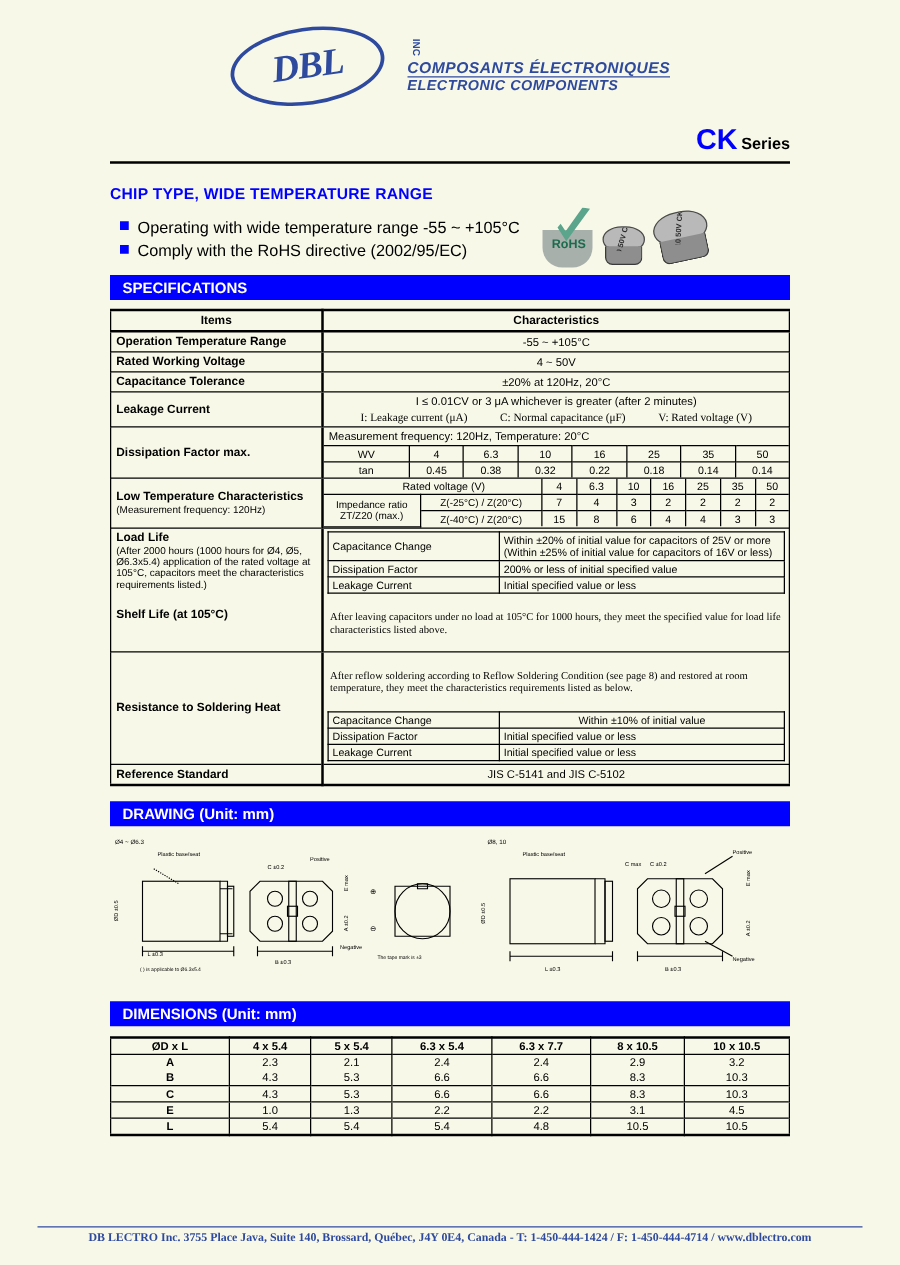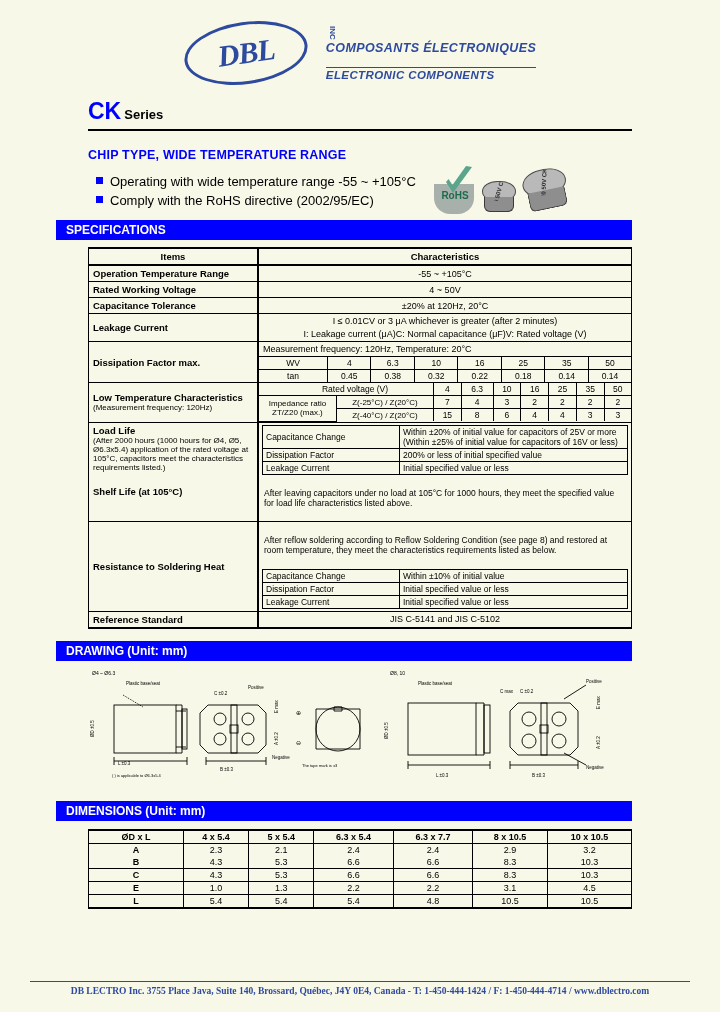--- a/index.html
+++ b/index.html
@@ -19,40 +19,40 @@
     display:flex;align-items:center;justify-content:center;transform:rotate(-8deg);}
   .logo-oval span{font-family:"Liberation Serif",serif;font-style:italic;font-weight:bold;
     font-size:30px;color:#2e4a9e;letter-spacing:-1px;}
   .brand{display:flex;flex-direction:column;line-height:1;}
   .brand-main{font-family:"Liberation Sans",sans-serif;font-weight:bold;font-size:28px;
     color:#2e4a9e;letter-spacing:1px;display:flex;align-items:flex-start;}
   .brand-inc{font-size:8px;font-weight:bold;line-height:1.05;margin-left:2px;margin-top:1px;
     writing-mode:vertical-rl;letter-spacing:0px;color:#2e4a9e;}
   .brand-sub1,.brand-sub2{font-weight:bold;font-style:italic;color:#2e4a9e;
     font-size:12.5px;letter-spacing:.4px;margin-top:3px;}
-  .brand-sub1{border-bottom:1px solid #2e4a9e;padding-bottom:12px;}
+  .brand-sub1{border-bottom:1px solid #2e4a9e;padding-bottom:1px;}
   .brand-sub2{font-size:11.5px;margin-top:2px;}
 
   
   .series-line{margin:14px 88px 0 88px;}
-  .series-title{font-size:0;}
+  .series-title{font-size:0;text-align:right;}
   .series-title .ck{font-family:"Liberation Sans",sans-serif;font-weight:bold;font-size:23px;color:#0000ff;}
   .series-title .series{font-family:"Liberation Sans",sans-serif;font-weight:bold;font-size:13px;color:#000;margin-left:3px;}
   .rule{border-top:2px solid #000;margin:4px 88px 0 88px;}
 
   .subtitle{margin:17px 88px 0 88px;font-weight:bold;font-size:12.5px;color:#0000ff;letter-spacing:.2px;}
 
   .bullets{margin:12px 88px 0 96px;}
   .bullet{display:flex;align-items:flex-start;margin-bottom:4px;}
   .bullet .sq{width:7px;height:7px;background:#0000ff;margin-right:7px;margin-top:3px;flex:0 0 auto;}
   .bullet .txt{font-weight:normal;font-size:13px;}
 
   
   .sec-bar{background:#0000ff;color:#fff;font-weight:bold;font-size:12px;
-    padding:3px 0 3px 10px;margin:12px 88px 0 56px;}
+    padding:3px 0 3px 10px;margin:12px 88px 0 88px;}
 
   
   .badges{position:absolute;left:430px;top:166px;display:flex;align-items:center;gap:2px;}
   .rohs{position:relative;width:48px;height:52px;}
   .rohs .cup{position:absolute;left:4px;top:18px;width:40px;height:30px;background:#a8b0ac;
     border-radius:0 0 16px 16px;}
   .rohs .chk{position:absolute;left:14px;top:0px;width:30px;height:34px;}
   .rohs .lbl{position:absolute;left:6px;top:24px;width:38px;text-align:center;
     font-weight:bold;font-size:10px;color:#1d6b4f;}
   .caps{position:relative;width:96px;height:50px;}
@@ -69,21 +69,21 @@
   table{border-collapse:collapse;}
   .spec{margin:7px 88px 0 88px;width:544px;font-size:9px;}
   .spec td,.spec th{border:1px solid #000;padding:2px 4px;vertical-align:middle;}
   .spec .hdr td{font-weight:bold;text-align:center;border-top:2px solid #000;border-bottom:2px solid #000;font-size:9.5px;}
   .spec .lbl{width:160px;font-weight:bold;font-size:9.5px;border-right:2px solid #000;}
   .spec .lbl .sm{font-weight:normal;font-size:8px;display:block;}
   .spec .ctr{text-align:center;}
   .inner{border-collapse:collapse;width:100%;font-size:8.5px;}
   .inner td{border:1px solid #000;padding:1px 3px;text-align:center;}
   .nopad{padding:0 !important;}
-  .note{font-size:8.5px;padding:13px 5px;}
+  .note{font-size:8.5px;padding:13px 5px;font-family:Liberation Serif, serif;}
 
   
   .draw-wrap{margin:6px 88px 0 88px;height:122px;position:relative;}
   .draw-wrap svg{position:absolute;left:0;top:0;}
 
   
   .dims{margin:8px 88px 0 88px;width:544px;font-size:9px;border-top:2px solid #000;border-bottom:2px solid #000;}
   .dims td{border-left:1px solid #000;border-right:1px solid #000;padding:1px 3px;text-align:center;}
   .dims tr.sep td{border-top:1px solid #000;}
   .dims .rh{font-weight:bold;width:88px;}
@@ -173,21 +173,21 @@
       <td class="ctr">4 ~ 50V</td>
     </tr>
     <tr>
       <td class="lbl">Capacitance Tolerance</td>
       <td class="ctr">±20% at 120Hz, 20°C</td>
     </tr>
     <tr>
       <td class="lbl">Leakage Current</td>
       <td class="ctr">
         <div>I ≤ 0.01CV or 3 μA whichever is greater (after 2 minutes)</div>
-        <div style="display:flex;justify-content:center;margin-top:3px;">
+        <div style="display:flex;justify-content:center;gap:26px;margin-top:3px;font-family:Liberation Serif, serif;">
           <span>I: Leakage current (μA)</span>
           <span>C: Normal capacitance (μF)</span>
           <span>V: Rated voltage (V)</span>
         </div>
       </td>
     </tr>
 
     <tr>
       <td class="lbl">Dissipation Factor max.</td>
       <td class="nopad">
@@ -295,21 +295,21 @@
     </tr>
 
     <tr>
       <td class="lbl">Resistance to Soldering Heat</td>
       <td class="nopad">
         <div class="note">After reflow soldering according to Reflow Soldering Condition (see page 8) and restored at room temperature, they meet the characteristics requirements listed as below.</div>
         <table class="inner" style="margin:1px 3px 2px 3px;width:calc(100% - 6px);">
           <tbody>
                 <tr>
             <td style="width:130px;text-align:left;">Capacitance Change</td>
-            <td style="text-align:left;">Within ±10% of initial value</td>
+            <td style="text-align:center;">Within ±10% of initial value</td>
           </tr>
           <tr>
             <td style="text-align:left;">Dissipation Factor</td>
             <td style="text-align:left;">Initial specified value or less</td>
           </tr>
           <tr>
             <td style="text-align:left;">Leakage Current</td>
             <td style="text-align:left;">Initial specified value or less</td>
           </tr>
         </tbody>

